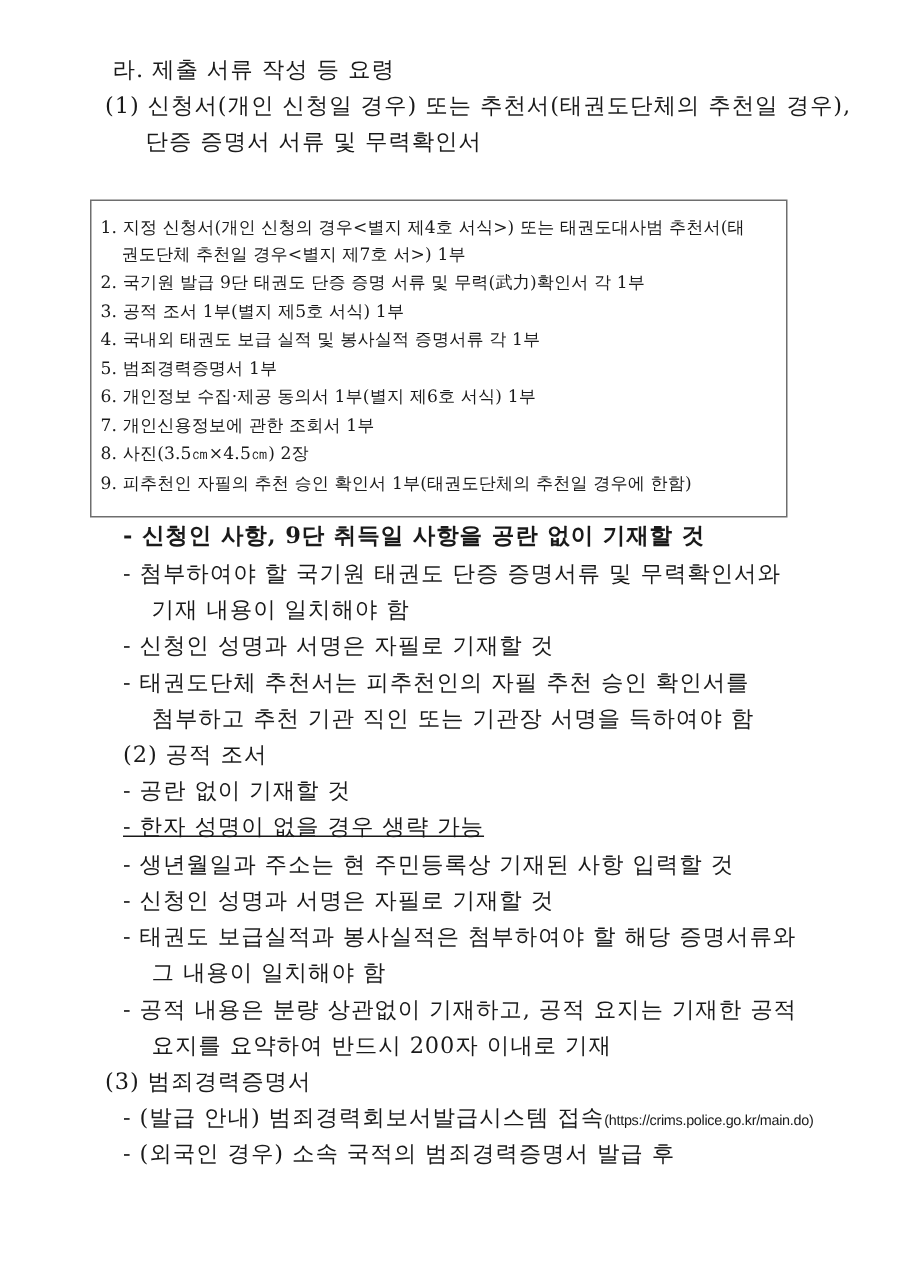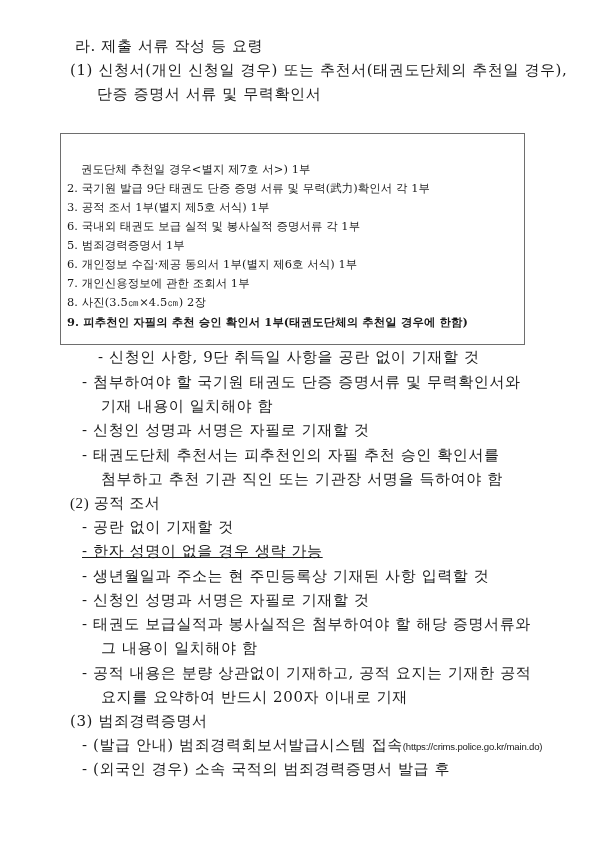--- a/index.html
+++ b/index.html
@@ -25,39 +25,40 @@
 </style>
 </head>
 <body>
 
 <div class="line" style="left:62px; top:36px;margin-left:13px;">라. 제출 서류 작성 등 요령</div>
 
 <div class="line" style="left:70px; top:60px;">(1) 신청서(개인 신청일 경우) 또는 추천서(태권도단체의 추천일 경우),</div>
 <div class="line" style="left:97px; top:84px;">단증 증명서 서류 및 무력확인서</div>
 
 <div class="box">
+  <div class="bline" style="left:6px; top:9px;">1. 지정 신청서(개인 신청의 경우&lt;별지 제4호 서식&gt;) 또는 태권도대사범 추천서(태</div>
   <div class="bline" style="left:20px; top:27px;text-align:center;">권도단체 추천일 경우&lt;별지 제7호 서&gt;) 1부</div>
   <div class="bline" style="left:6px; top:46px;">2. 국기원 발급 9단 태권도 단증 증명 서류 및 무력(武力)확인서 각 1부</div>
   <div class="bline" style="left:6px; top:65px;">3. 공적 조서 1부(별지 제5호 서식) 1부</div>
-  <div class="bline" style="left:6px; top:84px;">6. 국내외 태권도 보급 실적 및 봉사실적 증명서류 각 1부</div>
+  <div class="bline" style="left:6px; top:84px;">4. 국내외 태권도 보급 실적 및 봉사실적 증명서류 각 1부</div>
   <div class="bline" style="left:6px; top:103px;">5. 범죄경력증명서 1부</div>
   <div class="bline" style="left:6px; top:122px;">6. 개인정보 수집·제공 동의서 1부(별지 제6호 서식) 1부</div>
   <div class="bline" style="left:6px; top:141px;">7. 개인신용정보에 관한 조회서 1부</div>
   <div class="bline" style="left:6px; top:160px;">8. 사진(3.5㎝×4.5㎝) 2장</div>
-  <div class="bline" style="left:6px; top:180px;font-weight:bold;">9. 피추천인 자필의 추천 승인 확인서 1부(태권도단체의 추천일 경우에 한함)</div>
+  <div class="bline" style="left:6px; top:180px;">9. 피추천인 자필의 추천 승인 확인서 1부(태권도단체의 추천일 경우에 한함)</div>
 </div>
 
-<div class="line" style="left:98px; top:347px;">- 신청인 사항, 9단 취득일 사항을 공란 없이 기재할 것</div>
+<div class="line" style="left:82px; top:347px;font-weight:bold;">- 신청인 사항, 9단 취득일 사항을 공란 없이 기재할 것</div>
 <div class="line" style="left:82px; top:372px;">- 첨부하여야 할 국기원 태권도 단증 증명서류 및 무력확인서와</div>
 <div class="line" style="left:101px; top:396px;">기재 내용이 일치해야 함</div>
 <div class="line" style="left:82px; top:420px;">- 신청인 성명과 서명은 자필로 기재할 것</div>
 <div class="line" style="left:82px; top:445px;">- 태권도단체 추천서는 피추천인의 자필 추천 승인 확인서를</div>
 <div class="line" style="left:101px; top:469px;">첨부하고 추천 기관 직인 또는 기관장 서명을 득하여야 함</div>
 
-<div class="line" style="left:70px; top:493px;font-family:Liberation Serif, serif;">(2) 공적 조서</div>
+<div class="line" style="left:82px; top:493px;">(2) 공적 조서</div>
 <div class="line" style="left:82px; top:517px;text-align:right;">- 공란 없이 기재할 것</div>
 <div class="line" style="left:82px; top:541px;text-decoration:underline;">- 한자 성명이 없을 경우 생략 가능</div>
 <div class="line" style="left:82px; top:566px;">- 생년월일과 주소는 현 주민등록상 기재된 사항 입력할 것</div>
 <div class="line" style="left:82px; top:590px;">- 신청인 성명과 서명은 자필로 기재할 것</div>
 <div class="line" style="left:82px; top:614px;">- 태권도 보급실적과 봉사실적은 첨부하여야 할 해당 증명서류와</div>
 <div class="line" style="left:101px; top:638px;">그 내용이 일치해야 함</div>
 <div class="line" style="left:82px; top:663px;">- 공적 내용은 분량 상관없이 기재하고, 공적 요지는 기재한 공적</div>
 <div class="line" style="left:101px; top:687px;">요지를 요약하여 반드시 200자 이내로 기재</div>
 
 <div class="line" style="left:70px; top:711px;">(3) 범죄경력증명서</div>

